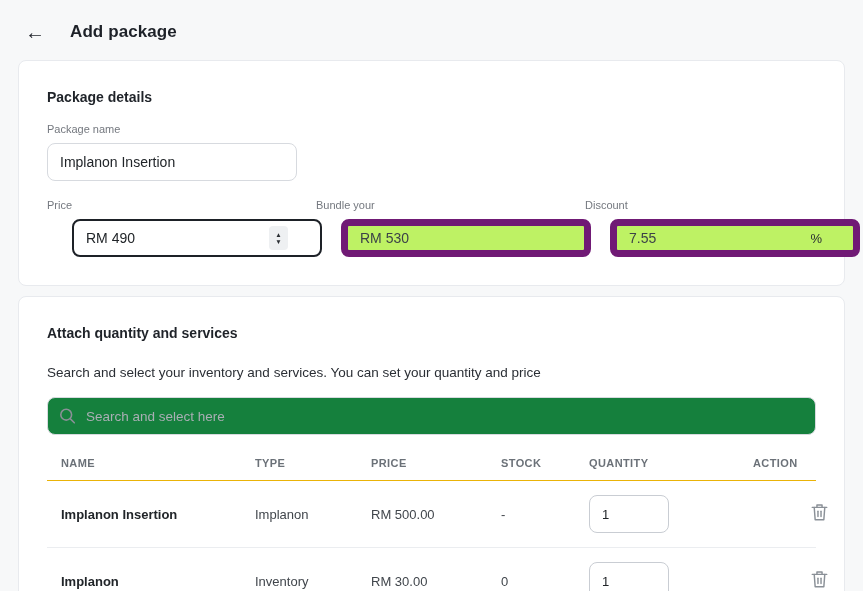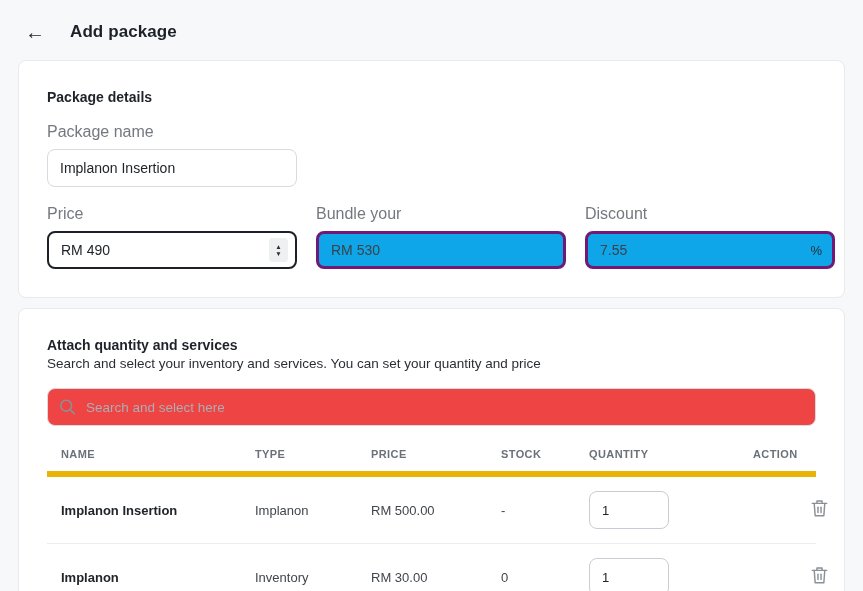--- a/index.html
+++ b/index.html
@@ -42,27 +42,27 @@
   }
   .card + .card { margin-top: 10px; }
   .section-title {
     font-size: 14px;
     font-weight: 700;
     color: #1f2329;
   }
   .section-desc {
     font-size: 13.5px;
     color: #2b2f35;
-    margin-top: 3px;
+    margin-top: 24px;
   }
   
   .field { margin-top: 18px; }
   .field-label {
     display: block;
-    font-size: 16px;
+    font-size: 11px;
     color: #74787f;
     margin-bottom: 8px;
   }
   .text-input {
     height: 38px;
     width: 250px;
     border: 1px solid #d7dadf;
     border-radius: 8px;
     padding: 0 12px;
     font-size: 14px;
@@ -71,21 +71,21 @@
     background: #fff;
     outline: none;
   }
   .fields-row {
     display: grid;
     grid-template-columns: 250px 250px 250px;
     column-gap: 19px;
     margin-top: 18px;
   }
   .input-wrap { position: relative; width: 250px; }
-  .input-wrap .text-input { width: 100%; }
+  .input-wrap .text-input { width: 100%; margin-left: 25px; }
   .text-input.focused {
     border: 2px solid #1d2127;
     padding-right: 38px;
   }
   .stepper {
     position: absolute;
     right: 9px;
     top: 50%;
     transform: translateY(-50%);
     width: 19px;
@@ -94,22 +94,22 @@
     border-radius: 4px;
     display: flex;
     flex-direction: column;
     align-items: center;
     justify-content: center;
     cursor: pointer;
     color: #2a2e33;
   }
   .stepper span { font-size: 6.5px; line-height: 7px; }
   .text-input:disabled, .text-input.disabled {
-    background: #0ea5e9;
-    border: 3px solid #701a75;
+    background: #bef264;
+    border: 7px solid #701a75;
     color: #3d4248;
   }
   .suffix {
     position: absolute;
     right: 13px;
     top: 50%;
     transform: translateY(-50%);
     font-size: 13px;
     color: #2a2e33;
   }
@@ -118,21 +118,21 @@
   .search-input {
     width: 100%;
     height: 38px;
     border: 1px solid #d7dadf;
     border-radius: 8px;
     padding: 0 12px 0 38px;
     font-size: 13.5px;
     font-family: inherit;
     color: #212529;
     outline: none;
-    background: #ef4444;
+    background: #15803d;
   }
   .search-input::placeholder { color: #a9aeb4; }
   .search-icon {
     position: absolute;
     left: 12px;
     top: 50%;
     transform: translateY(-50%);
     display: flex;
   }
   
@@ -148,21 +148,21 @@
   .items-table col.c-stock { width: 88px; }
   .items-table col.c-qty { width: 164px; }
   .items-table col.c-action { width: auto; }
   .items-table th {
     text-align: left;
     font-size: 11px;
     font-weight: 700;
     letter-spacing: 0.4px;
     color: #6b7178;
     padding: 12px 14px 11px;
-    border-bottom: 6px solid #eab308;
+    border-bottom: 1px solid #eab308;
     text-transform: uppercase;
   }
   .items-table td {
     font-size: 13px;
     color: #41464c;
     padding: 14px;
     vertical-align: middle;
   }
   .items-table tr.has-divider td { border-bottom: 1px solid #ebedf0; }
   td.cell-name { font-weight: 700; color: #212529; }

